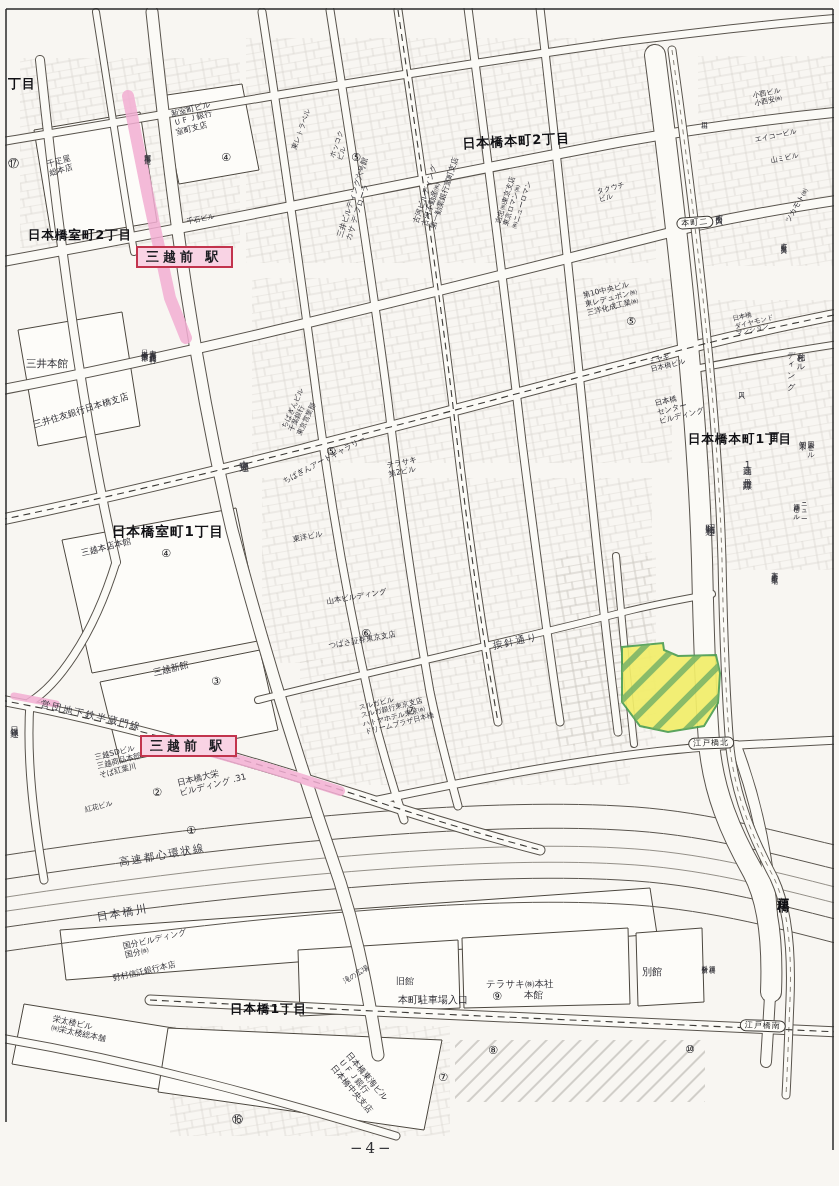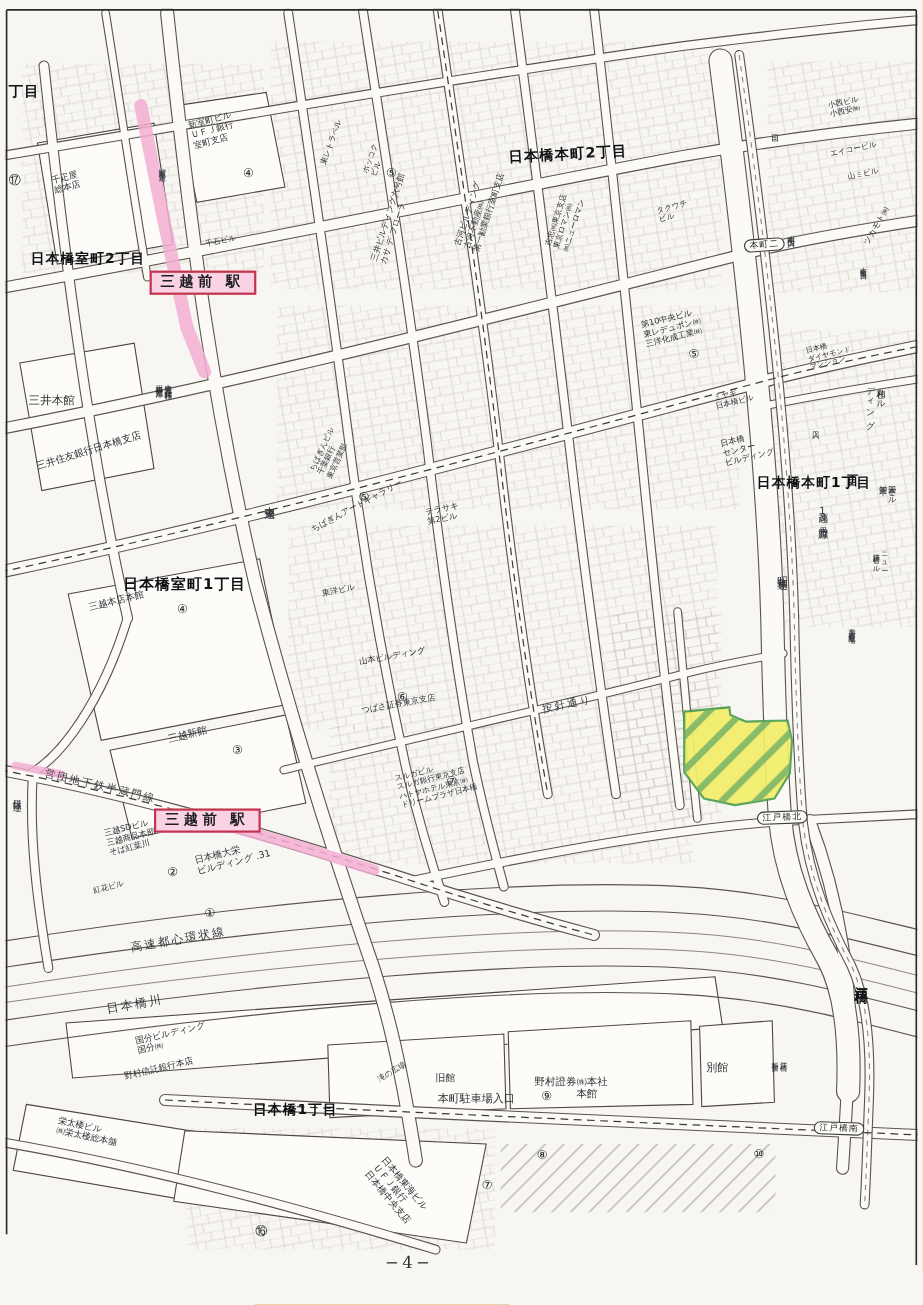--- a/index.html
+++ b/index.html
@@ -243,21 +243,21 @@
       <div class="lbl bldg" style="left: 494px; top: 222px; font-size: 7px; transform: rotate(-72deg);">吉忠㈱東京支店
 東京ロマン㈱
 ㈱ニューロマン</div>
       <div class="lbl bldg" style="left: 596px; top: 188px; font-size: 7px; transform: rotate(-15deg);">タクウチ
 ビル</div>
       <div class="lbl bldg" style="left: 752px; top: 92px; font-size: 7px; transform: rotate(-12deg);">小西ビル
 小西安㈱</div>
       <div class="lbl bldg" style="left: 754px; top: 136px; font-size: 7px; transform: rotate(-12deg);">エイコービル</div>
       <div class="lbl bldg" style="left: 770px; top: 157px; font-size: 7px; transform: rotate(-12deg);">山ミビル</div>
       <div class="lbl bldg" style="left: 784px; top: 220px; font-size: 7.5px; transform: rotate(-60deg);">ツカモト㈱</div>
-      <div class="lbl bldg" style="left: 26px; top: 358px; font-size: 10.5px;">三井本館</div>
+      <div class="lbl bldg" style="left: 26px; top: 358px; font-size: 10.5px; font-family: Liberation Mono, monospace;">三井本館</div>
       <div class="lbl bldg" style="left: 32px; top: 420px; font-size: 9px; transform: rotate(-17deg);">三井住友銀行日本橋支店</div>
       <div class="lbl bldg vert" style="left: 140px; top: 344px; font-size: 7px;">中央三井信託銀行
 日本橋営業部</div>
       <div class="lbl bldg" style="left: 280px; top: 426px; font-size: 7px; transform: rotate(-65deg);">ちばぎんビル
 千葉銀行
 東京営業部</div>
       <div class="lbl bldg" style="left: 282px; top: 478px; font-size: 7.5px; transform: rotate(-28deg);">ちばぎんアートギャラリー</div>
       <div class="lbl bldg" style="left: 386px; top: 462px; font-size: 7.5px; transform: rotate(-12deg);">テラサキ
 第2ビル</div>
       <div class="lbl bldg" style="left: 292px; top: 536px; font-size: 7.5px; transform: rotate(-12deg);">東洋ビル</div>
@@ -293,21 +293,21 @@
 ビルディング .31</div>
       <div class="lbl bldg" style="left: 84px; top: 806px; font-size: 7px; transform: rotate(-14deg);">紅花ビル</div>
       <div class="lbl bldg" style="left: 122px; top: 942px; font-size: 8px; transform: rotate(-13deg);">国分ビルディング
 国分㈱</div>
       <div class="lbl bldg" style="left: 112px; top: 974px; font-size: 8px; transform: rotate(-13deg);">野村信託銀行本店</div>
       <div class="lbl bldg" style="left: 54px; top: 1014px; font-size: 8px; transform: rotate(12deg);">栄太楼ビル
 ㈱栄太楼総本舗</div>
       <div class="lbl bldg" style="left: 342px; top: 978px; font-size: 7px; transform: rotate(-30deg);">滝の広場</div>
       <div class="lbl bldg" style="left: 396px; top: 976px; font-size: 9px;">旧館</div>
       <div class="lbl bldg" style="left: 398px; top: 994px; font-size: 10px;">本町駐車場入口</div>
-      <div class="lbl bldg" style="left: 486px; top: 978px; font-size: 9.5px;">野村證券㈱本社
+      <div class="lbl bldg" style="left: 486px; top: 978px; font-size: 9.5px;">テラサキ㈱本社
 　　　　本館</div>
       <div class="lbl bldg" style="left: 642px; top: 966px; font-size: 10px;">別館</div>
       <div class="lbl bldg vert" style="left: 700px; top: 960px; font-size: 6.5px;">江戸橋
 料金所</div>
       <div class="lbl bldg" style="left: 352px; top: 1050px; font-size: 8.5px; transform: rotate(50deg);">日本橋東海ビル
 ＵＦＪ銀行
 日本橋中央支店</div>
       <div class="lbl circ" style="left: 8px; top: 158px; font-size: 11px;">⑰</div>
       <div class="lbl circ" style="left: 221px; top: 152px; font-size: 11px;">④</div>
       <div class="lbl circ" style="left: 351px; top: 152px; font-size: 11px;">⑤</div>

